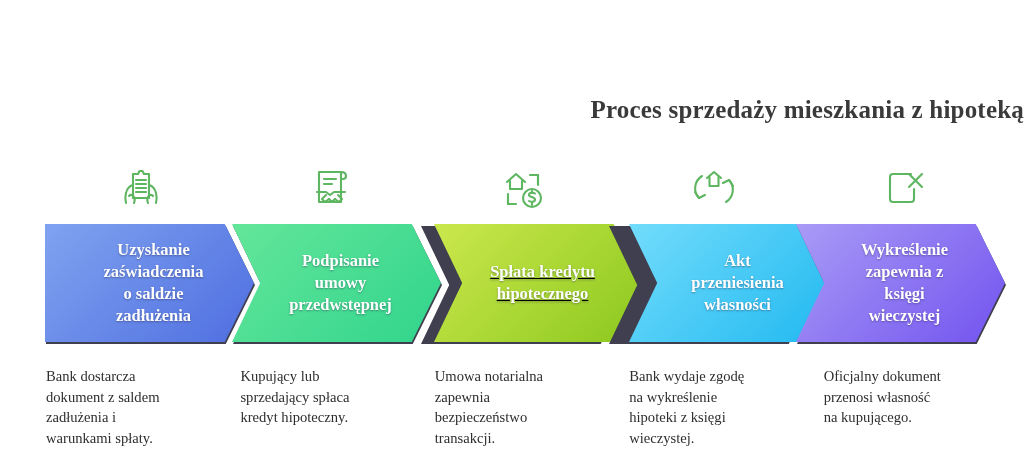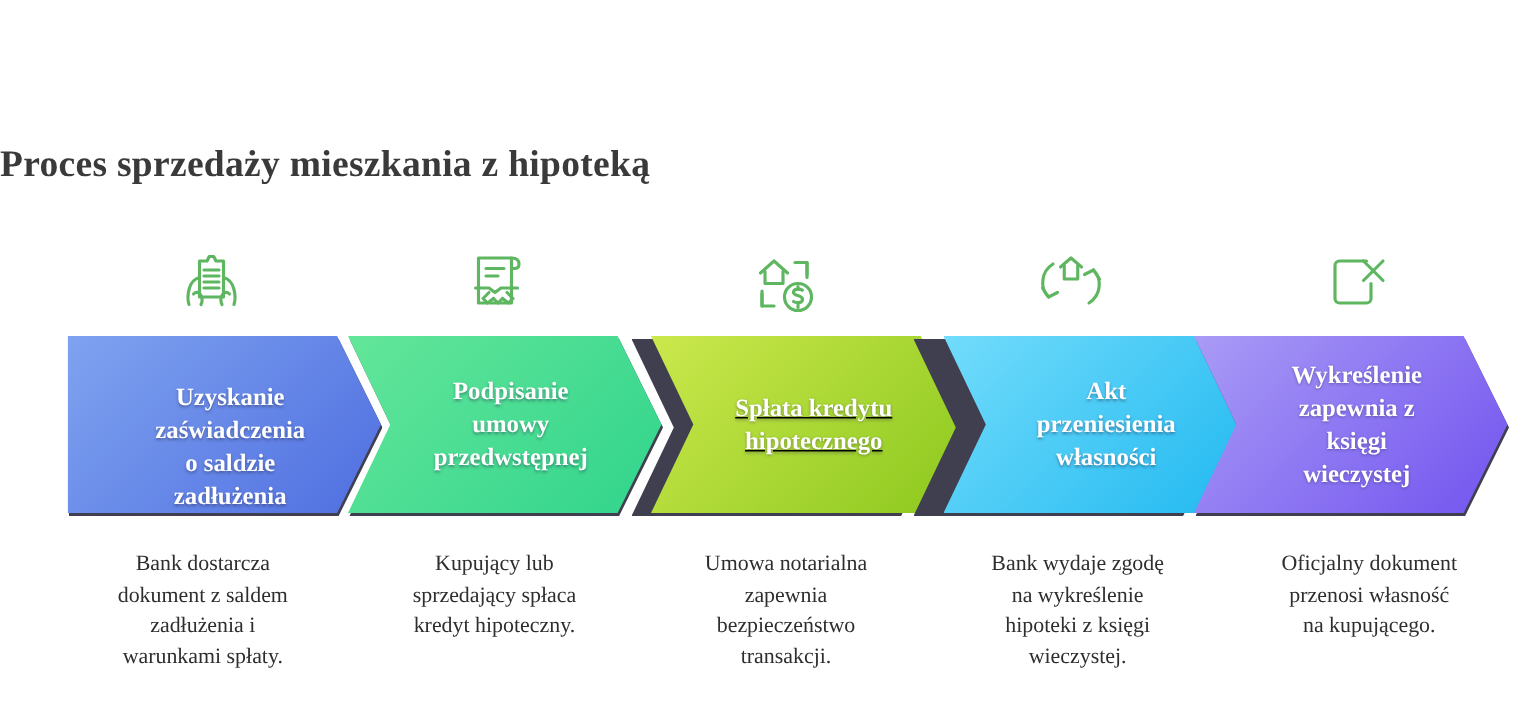--- a/index.html
+++ b/index.html
@@ -20,21 +20,21 @@
     inset: 0;
     background: #ffffff;
   }
 
   
   .title {
     position: absolute;
     top: 96px;
     left: 0;
     width: 1024px;
-    text-align: left;
+    text-align: right;
     font-family: "Liberation Serif", "DejaVu Serif", serif;
     font-size: 25px;
     font-weight: bold;
     color: #3a3a3a;
     letter-spacing: 0.2px;
   }
 
   
   .icon-row {
     position: absolute;
@@ -73,21 +73,20 @@
     align-items: center;
     justify-content: center;
     box-sizing: border-box;
     padding-left: 22px;
     padding-right: 14px;
   }
   .chevron.first {
     -webkit-clip-path: polygon(0 0, 86% 0, 100% 50%, 86% 100%, 0 100%);
     clip-path: polygon(0 0, 86% 0, 100% 50%, 86% 100%, 0 100%);
     padding-left: 22px;
-    align-items: flex-end;
   }
   .chev-shadow {
     position: absolute;
     top: 0;
     height: 118px;
     width: 209px;
     -webkit-clip-path: polygon(0 0, 86% 0, 100% 50%, 86% 100%, 0 100%, 13.5% 50%);
     clip-path: polygon(0 0, 86% 0, 100% 50%, 86% 100%, 0 100%, 13.5% 50%);
     background: #3f3f50;
   }
@@ -111,21 +110,20 @@
   .caption-row {
     position: absolute;
     top: 366px;
     left: 38px;
     width: 972px;
     height: 90px;
     display: flex;
   }
   .caption-cell {
     flex: 1 1 0;
-    text-align: center;
     padding: 0 8px;
     box-sizing: border-box;
     font-family: "Liberation Serif", "DejaVu Serif", serif;
     font-size: 14.6px;
     line-height: 1.42;
     color: #2e2e2e;
     white-space: pre-line;
   }
 </style>
 </head>

